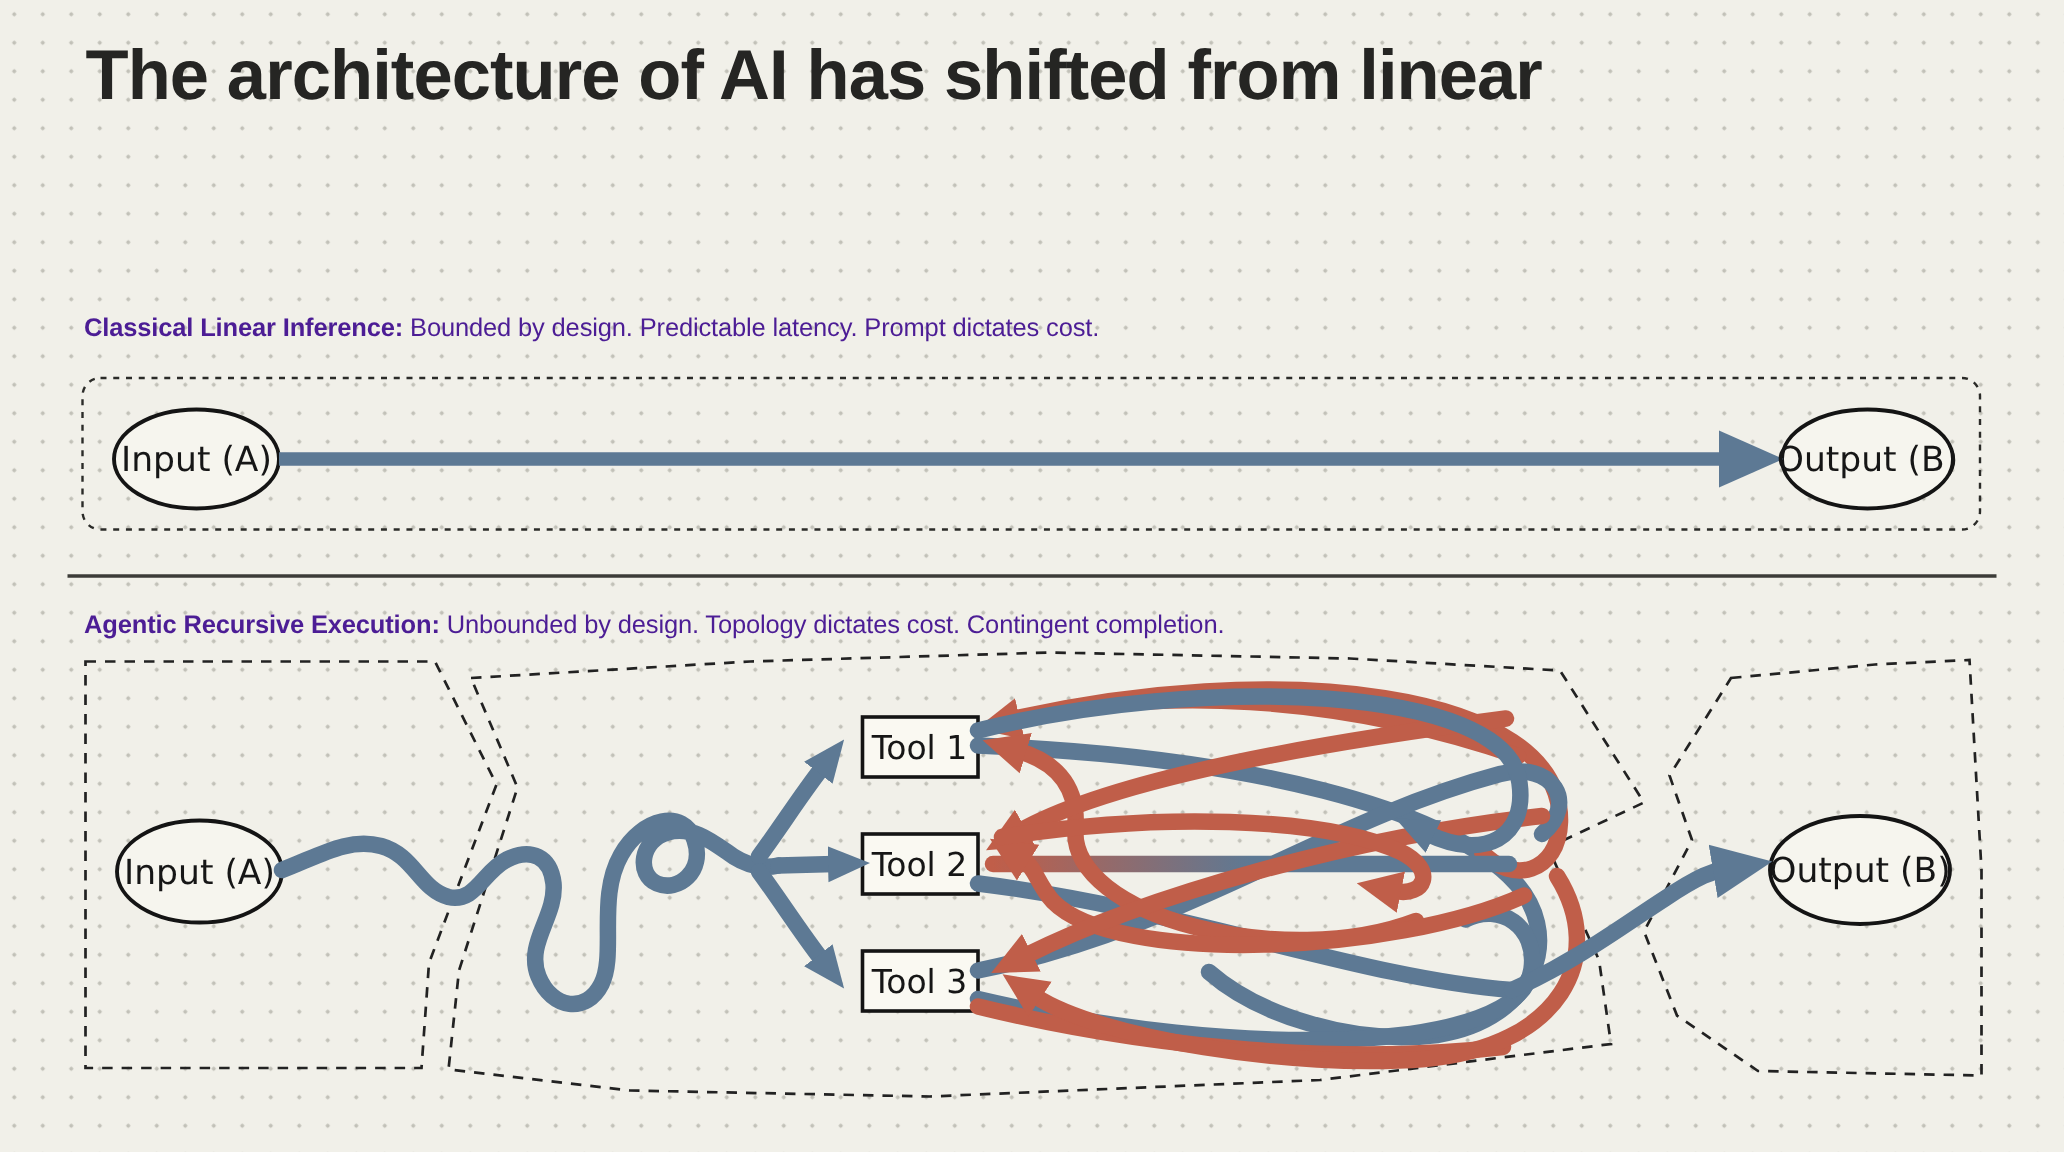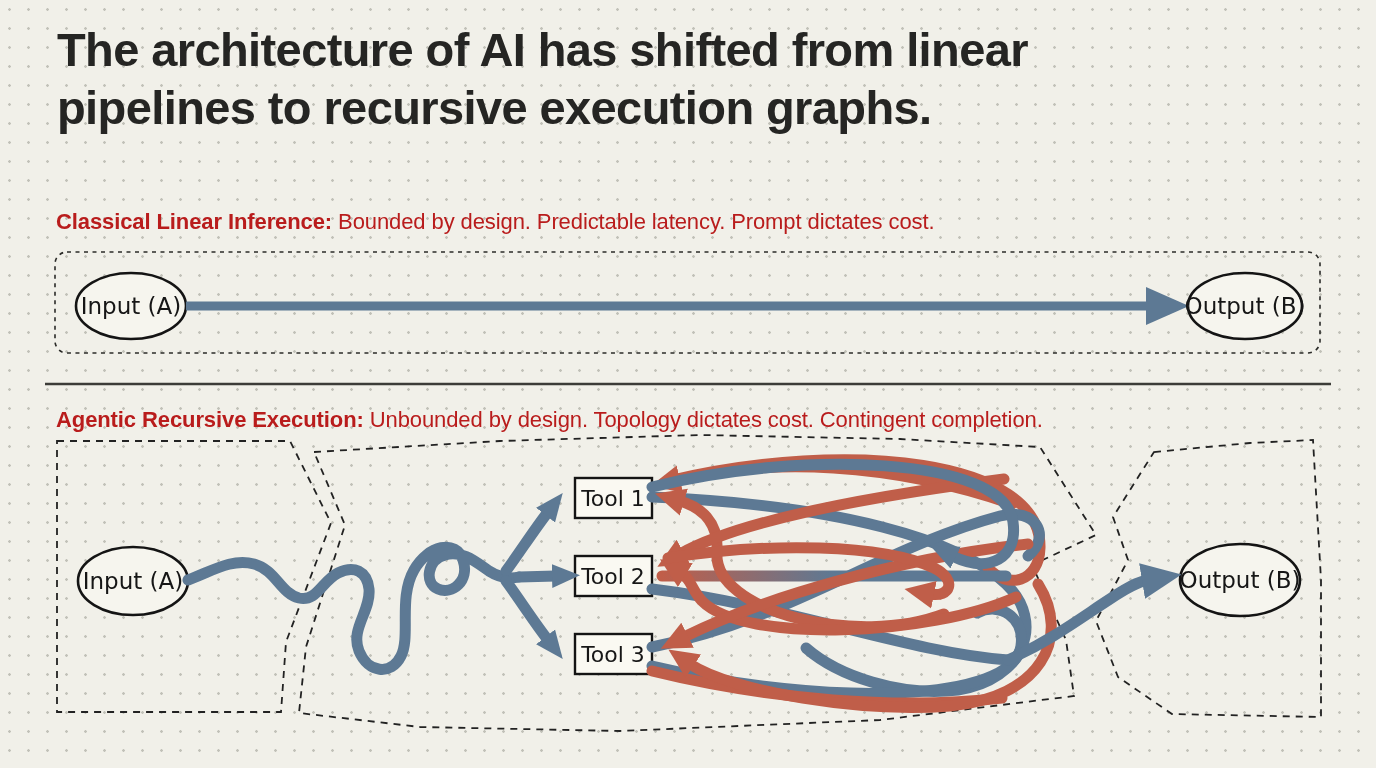--- a/index.html
+++ b/index.html
@@ -10,40 +10,39 @@
     background-size:19px 19px;
     font-family:"Liberation Sans", sans-serif;
     color:#232322;
   }
   .title{
     position:absolute;left:57px;top:21px;width:1260px;
     font-size:47px;font-weight:700;line-height:1.24;letter-spacing:-0.6px;color:#252523;
   }
   .title span{display:block;}
   .section-label{
-    position:absolute;left:56px;font-size:22px;color:#b91c1c;letter-spacing:-0.1px;
+    position:absolute;left:56px;font-size:17px;color:#4c1d95;letter-spacing:-0.1px;
     white-space:nowrap;
   }
   .section-label .lead{font-weight:700;}
   #classical-label{top:209px;}
   #agentic-label{top:407px;}
   svg{position:absolute;left:0;top:0;}
   svg text{
     font-family:"DejaVu Sans","Liberation Sans",sans-serif;
     fill:#161616;
   }
   .node-text{font-size:23px;}
   .tool-text{font-size:22px;}
 </style>
 </head>
 <body>
 
 <div class="title">
   <span>The architecture of AI has shifted from linear</span>
-  <span>pipelines to recursive execution graphs.</span>
 </div>
 
 <div class="section-label" id="classical-label">
   <span class="lead">Classical Linear Inference:</span>
   <span>Bounded by design. Predictable latency. Prompt dictates cost.</span>
 </div>
 
 <div class="section-label" id="agentic-label">
   <span class="lead">Agentic Recursive Execution:</span>
   <span>Unbounded by design. Topology dictates cost. Contingent completion.</span>

